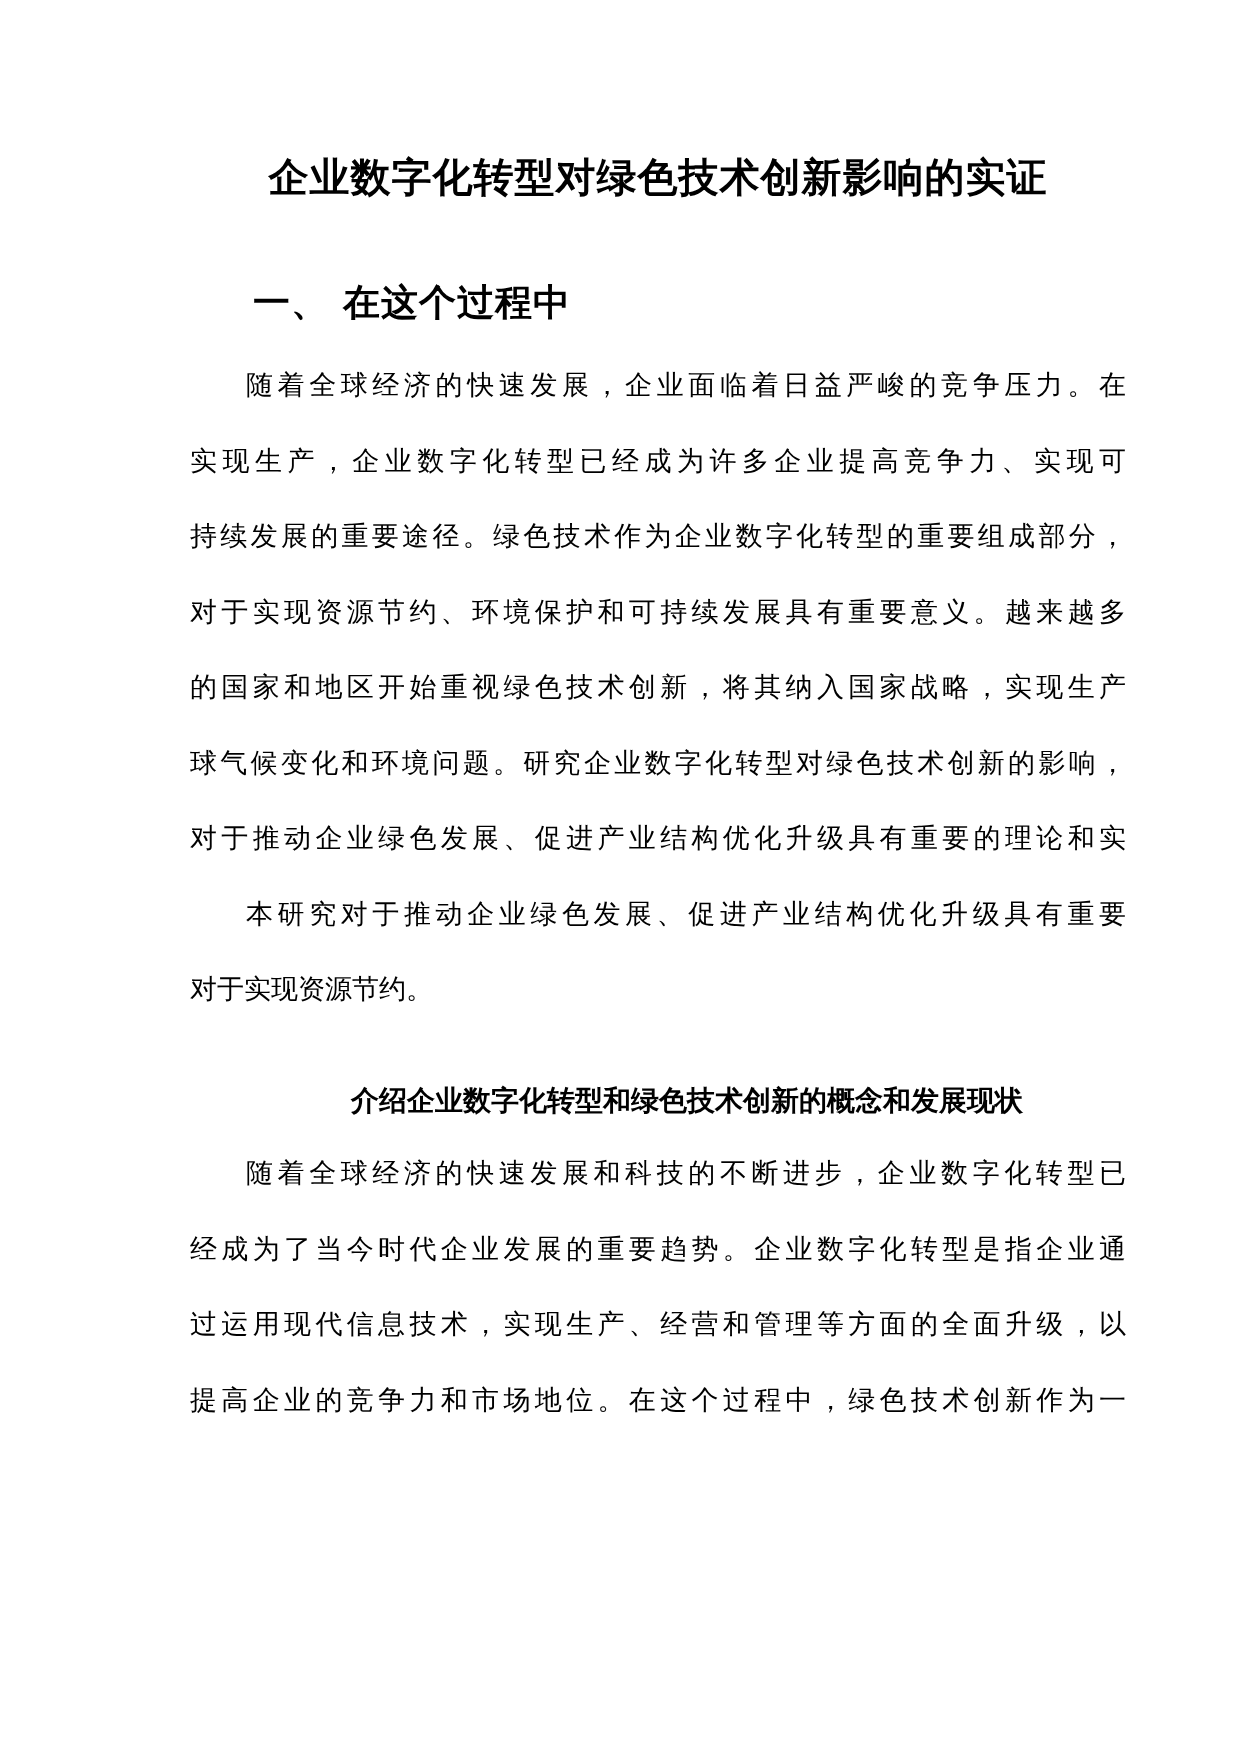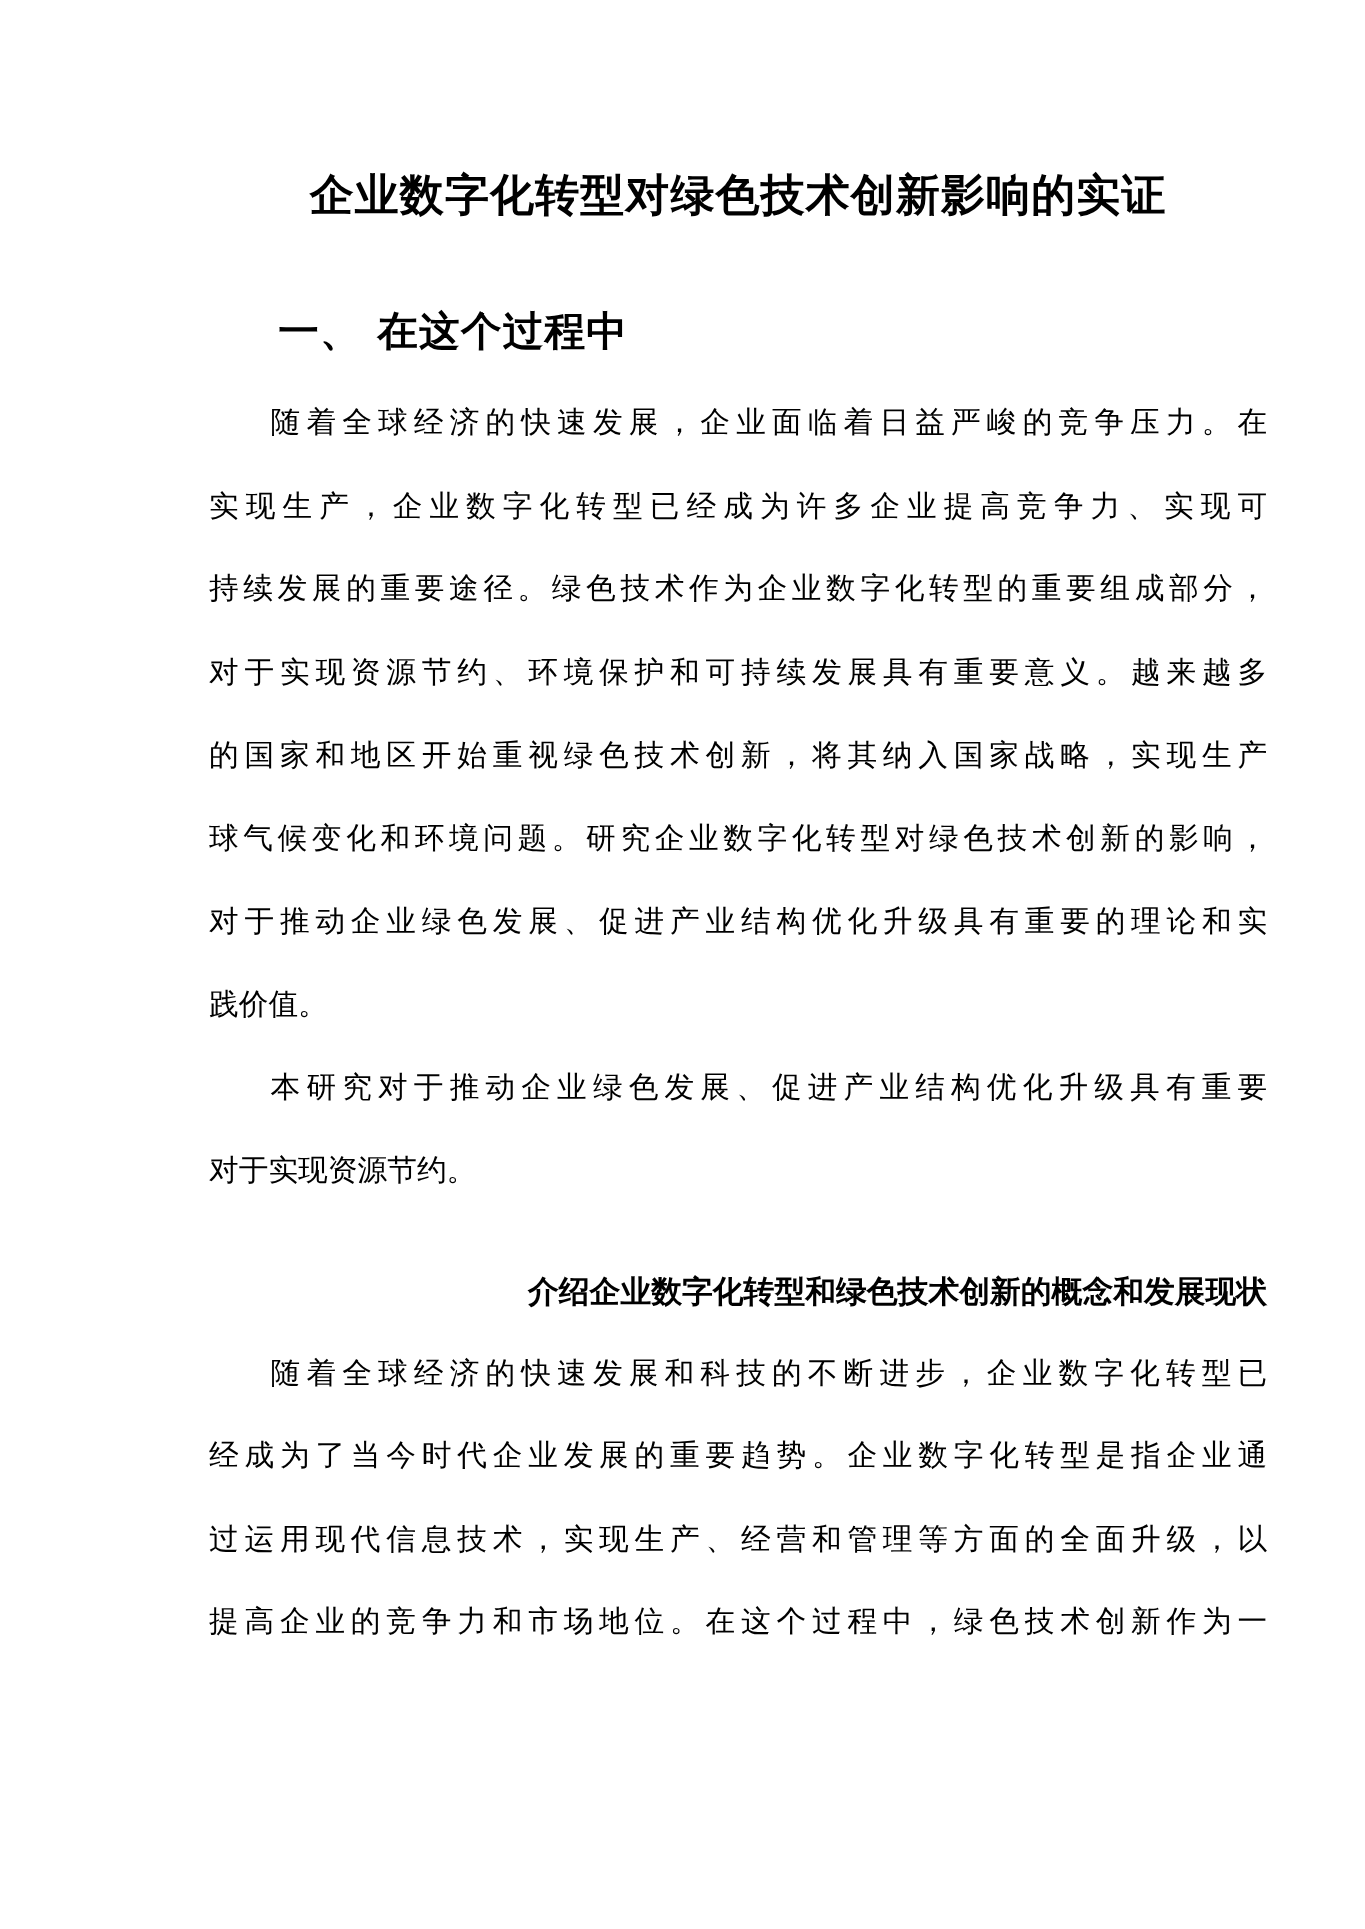--- a/index.html
+++ b/index.html
@@ -9,21 +9,21 @@
   }
   .page {
     position: relative;
     width: 1241px;
     height: 1754px;
     background: #ffffff;
     color: #000000;
     font-family: "Liberation Serif", serif;
     overflow: hidden;
     box-sizing: border-box;
-    padding: 130px 89px 0 190px; 
+    padding: 130px 115px 0 190px; 
   }
   
   .doc-title {
     margin: 0;
     font-size: 40px;
     font-weight: bold;
     line-height: 95px;
     text-align: center;
     letter-spacing: 1px;
   }
@@ -51,21 +51,21 @@
   }
   .ln-first { padding-left: 56px; }
   .ln-last  { text-align-last: left; }
   
   .sub-heading {
     margin: 33px 0 0 0;
     padding-left: 58px;
     font-size: 28px;
     font-weight: bold;
     line-height: 75.5px;
-    text-align: right;
+    text-align: center;
   }
 </style>
 </head>
 <body>
 
 <div class="page">
 
   <h1 class="doc-title">
     <span class="tline">企业数字化转型对绿色技术创新影响的实证</span>
   </h1>
@@ -77,21 +77,20 @@
   <div class="content">
 
     <p class="para">
       <span class="ln ln-first">随着全球经济的快速发展，企业面临着日益严峻的竞争压力。在</span>
       <span class="ln">实现生产，企业数字化转型已经成为许多企业提高竞争力、实现可</span>
       <span class="ln">持续发展的重要途径。绿色技术作为企业数字化转型的重要组成部分，</span>
       <span class="ln">对于实现资源节约、环境保护和可持续发展具有重要意义。越来越多</span>
       <span class="ln">的国家和地区开始重视绿色技术创新，将其纳入国家战略，实现生产</span>
       <span class="ln">球气候变化和环境问题。研究企业数字化转型对绿色技术创新的影响，</span>
       <span class="ln">对于推动企业绿色发展、促进产业结构优化升级具有重要的理论和实</span>
-      <span class="ln ln-last">践价值。</span>
     </p>
 
     <p class="para">
       <span class="ln ln-first">本研究对于推动企业绿色发展、促进产业结构优化升级具有重要</span>
       <span class="ln ln-last">对于实现资源节约。</span>
     </p>
 
     <h3 class="sub-heading">介绍企业数字化转型和绿色技术创新的概念和发展现状</h3>
 
     <p class="para">

